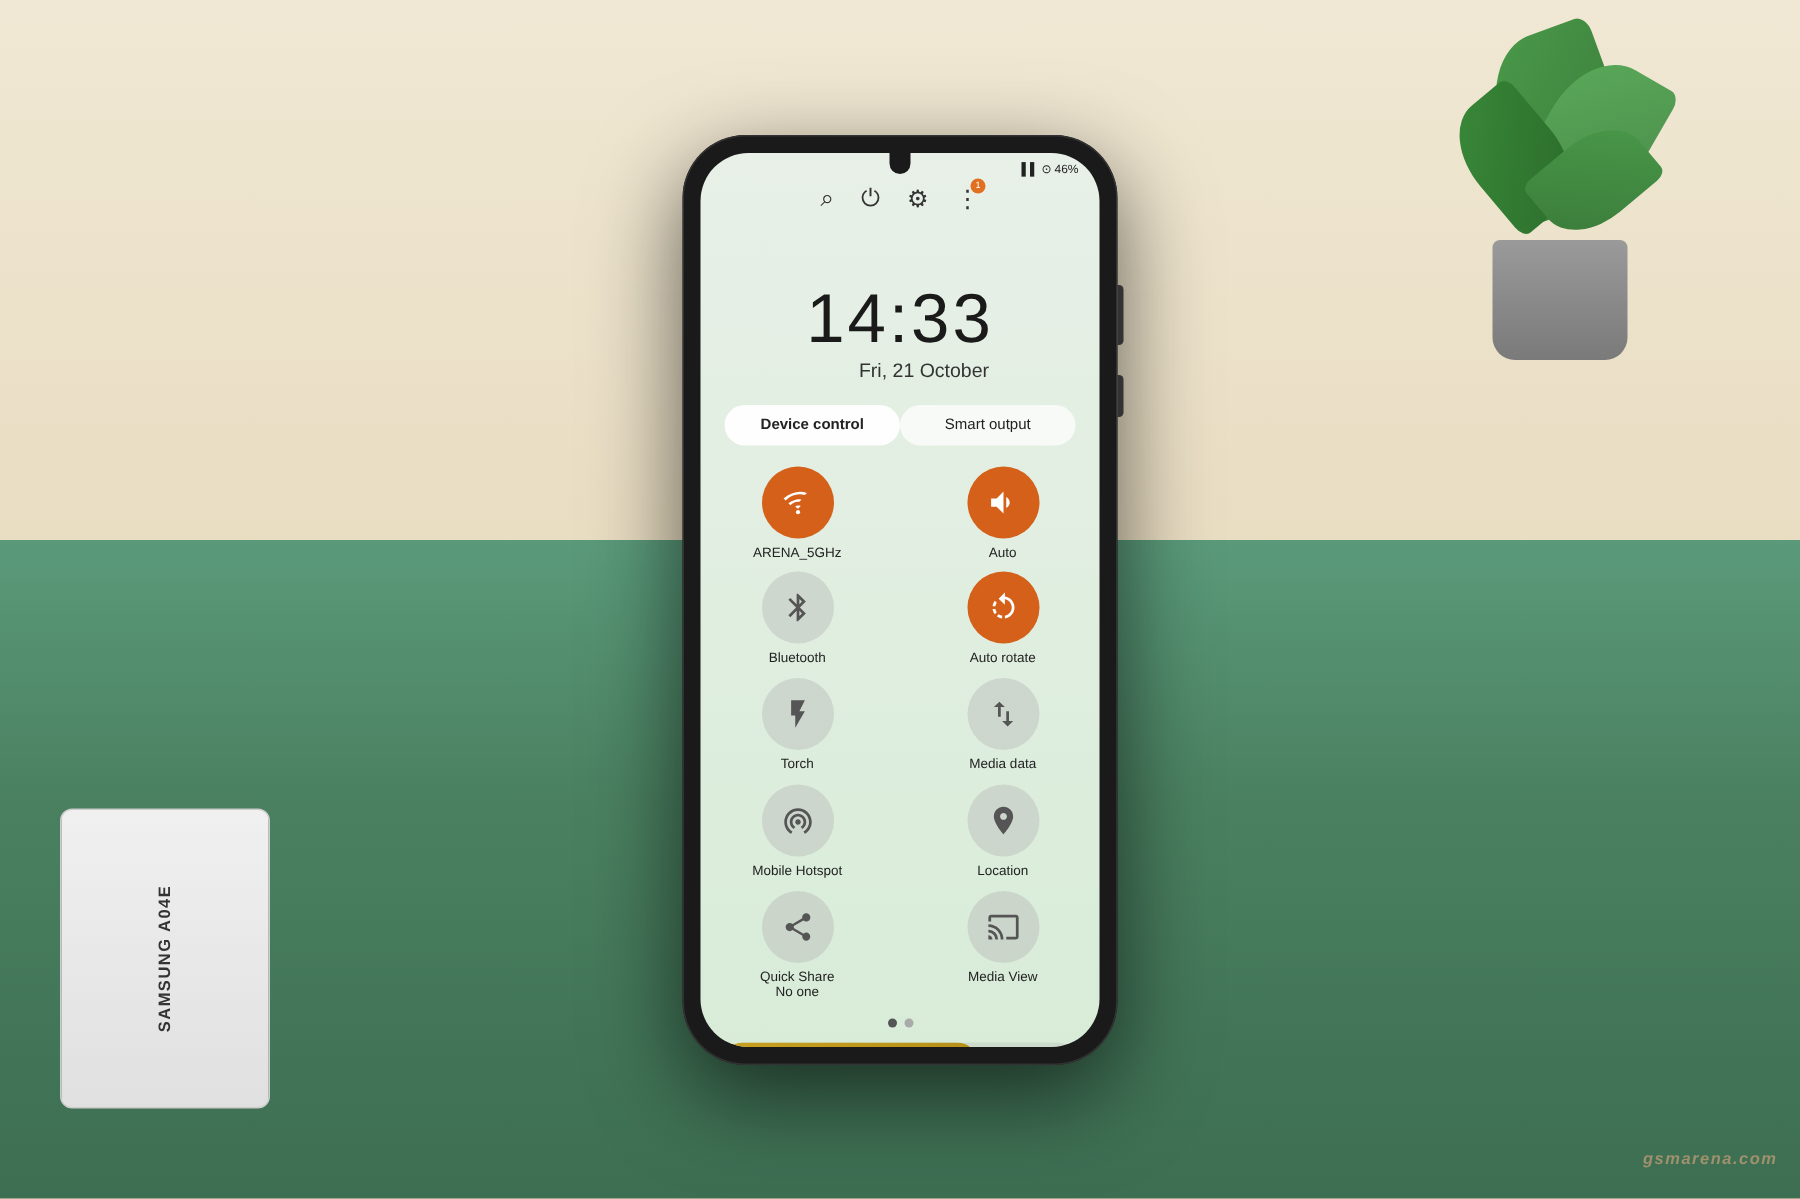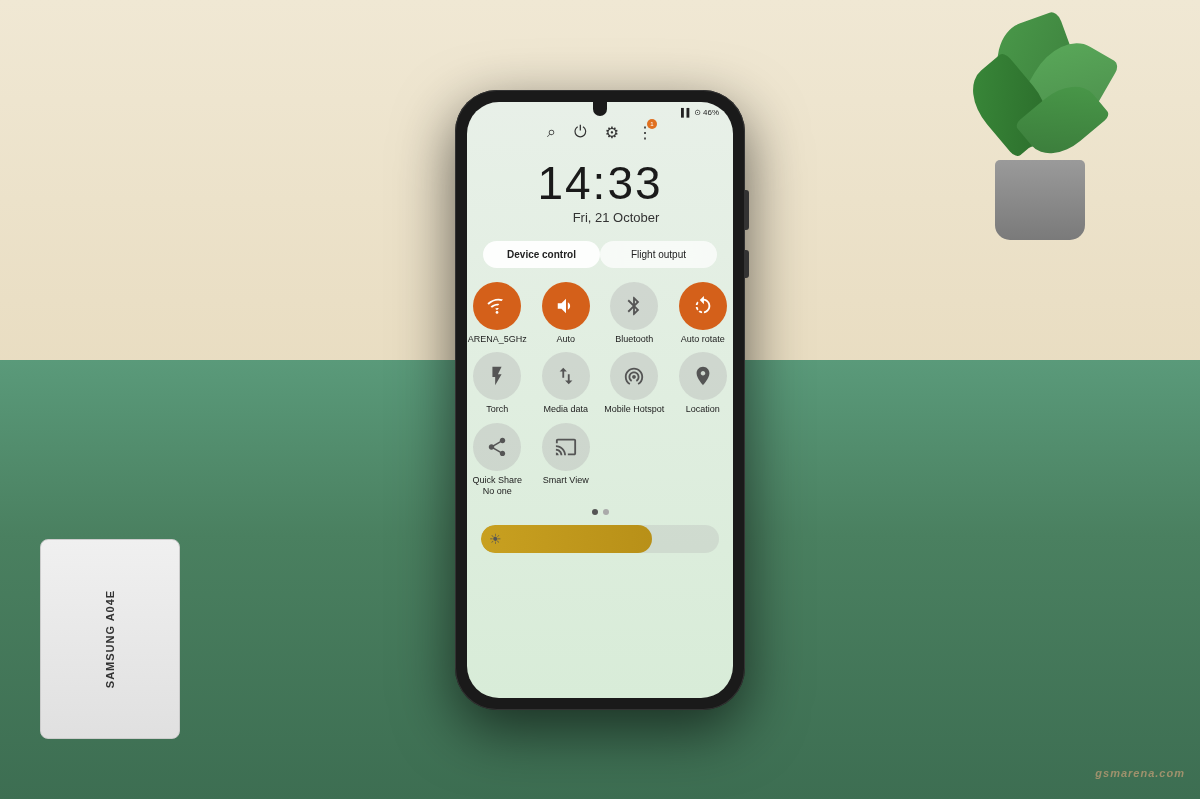--- a/index.html
+++ b/index.html
@@ -182,20 +182,21 @@
       display: flex;
       align-items: center;
       justify-content: center;
       color: white;
     }
 
     
     .clock-section {
       text-align: center;
       padding: 10px 0 4px;
+      margin-top: 28px;
     }
 
     .clock-time {
       font-size: 46px;
       font-weight: 300;
       color: #1a1a1a;
       letter-spacing: 2px;
       line-height: 1;
     }
 
@@ -227,21 +228,21 @@
     }
 
     .ctrl-btn.active {
       background: rgba(255,255,255,0.9);
       font-weight: 600;
     }
 
     
     .quick-grid {
       display: grid;
-      grid-template-columns: repeat(4, 1fr);
+      grid-template-columns: repeat(2, 1fr);
       gap: 8px;
       padding: 6px 0;
     }
 
     .qs-tile {
       display: flex;
       flex-direction: column;
       align-items: center;
       gap: 4px;
       cursor: pointer;
@@ -396,21 +397,21 @@
         </div>
       </div>
 
       <div class="clock-section">
         <div class="clock-time">14:33</div>
         <div class="clock-date">Fri, 21 October</div>
       </div>
 
       <div class="control-buttons">
         <button class="ctrl-btn active">Device control</button>
-        <button class="ctrl-btn">Flight output</button>
+        <button class="ctrl-btn">Smart output</button>
       </div>
 
       <div class="quick-grid">
 
         <div class="qs-tile">
           <div class="qs-icon active">
             <svg width="22" height="22" viewBox="0 0 24 24" fill="white">
               <path d="M1.5 9L3 10.5C7 6.5 12 5 17 6.5L18.5 5C13 3 7 4.5 1.5 9z"></path>
               <path d="M5 12.5L6.5 14C8.5 12 10.5 11 13 11.5L14.5 10C11.5 9 8.5 10.5 5 12.5z"></path>
               <path d="M12 16.5L14 14.5C13 14 11 14 10 15L12 16.5z"></path>
@@ -493,21 +494,21 @@
           </div>
           <div class="qs-label">Quick Share<br>No one</div>
         </div>
 
         <div class="qs-tile">
           <div class="qs-icon inactive">
             <svg width="22" height="22" viewBox="0 0 24 24" fill="#555">
               <path d="M21 3H3c-1.1 0-2 .9-2 2v3h2V5h18v14h-7v2h7c1.1 0 2-.9 2-2V5c0-1.1-.9-2-2-2zM1 18v3h3c0-1.66-1.34-3-3-3zm0-4v2c2.76 0 5 2.24 5 5h2c0-3.87-3.13-7-7-7zm0-4v2c4.97 0 9 4.03 9 9h2c0-6.08-4.93-11-11-11z"></path>
             </svg>
           </div>
-          <div class="qs-label">Smart View</div>
+          <div class="qs-label">Media View</div>
         </div>
 
       </div>
 
       <div class="dots-indicator">
         <div class="dot active"></div>
         <div class="dot"></div>
       </div>
 
       <div class="brightness-bar">

